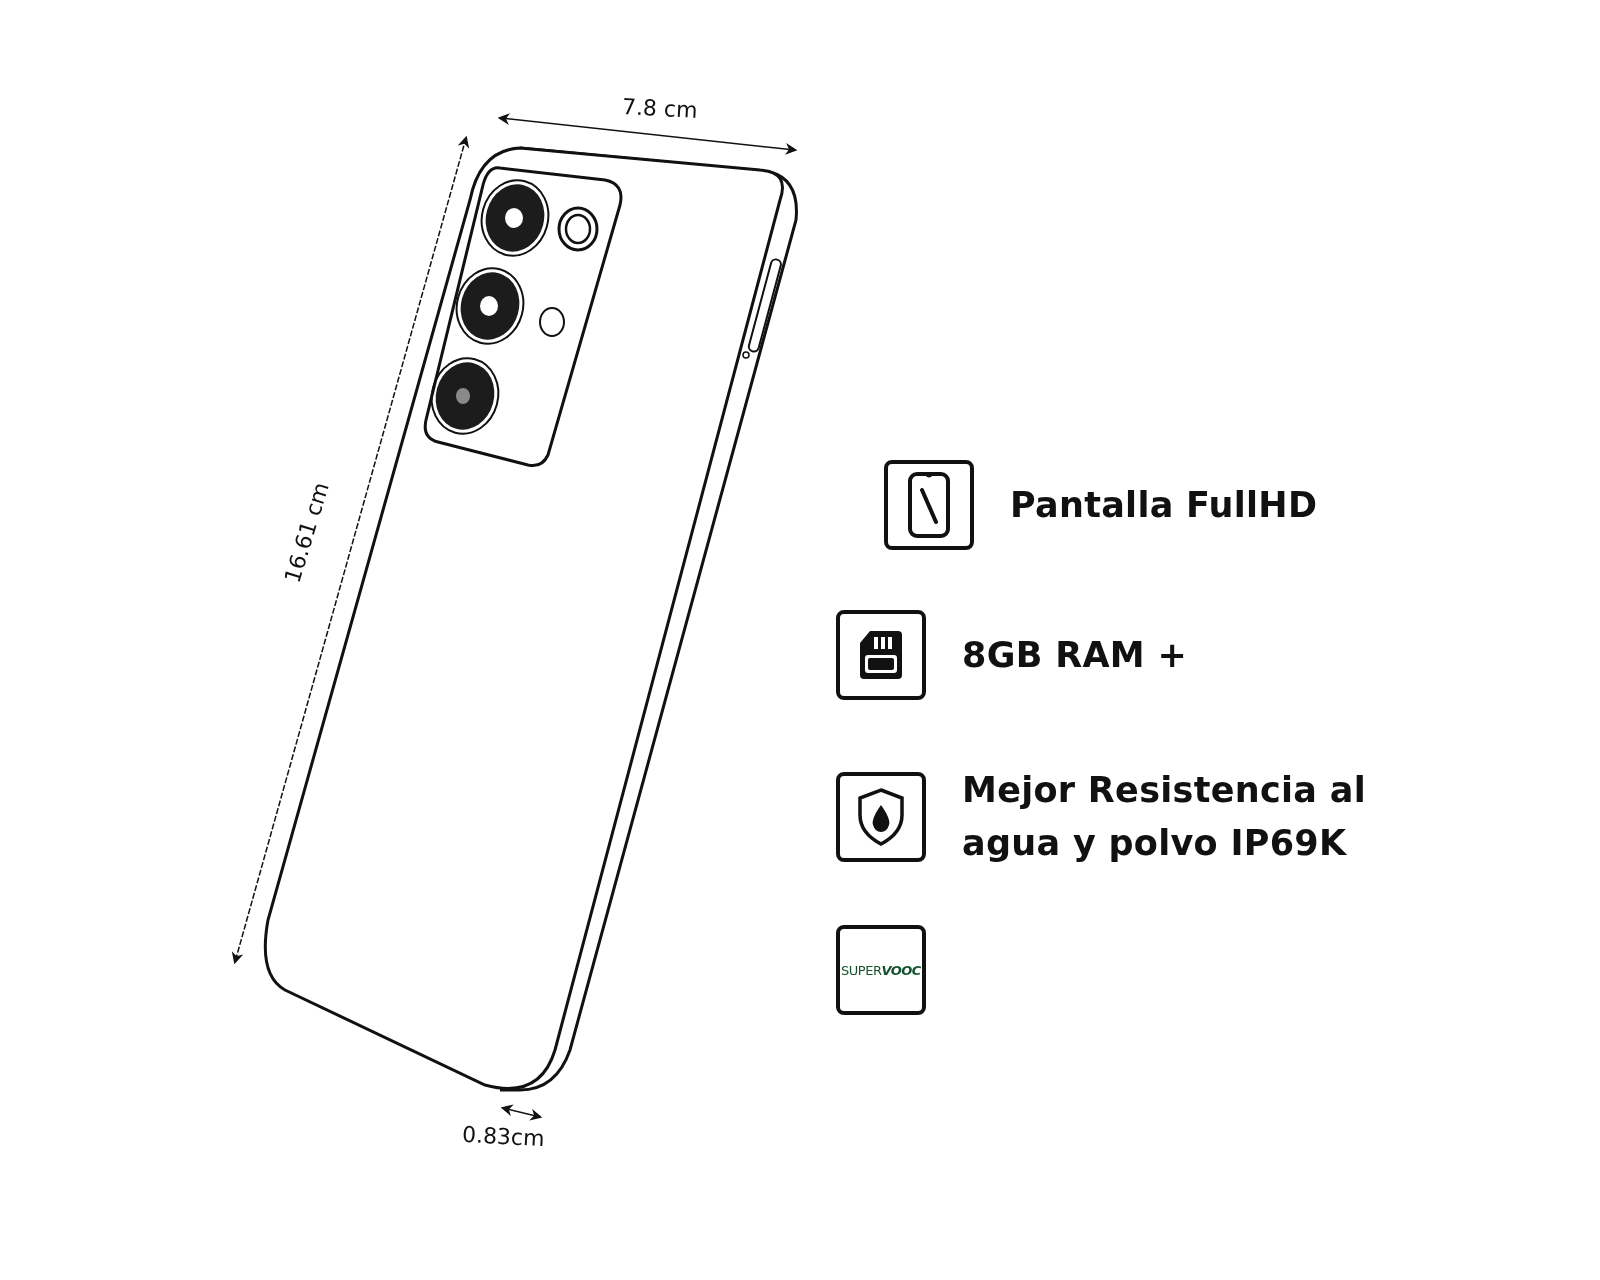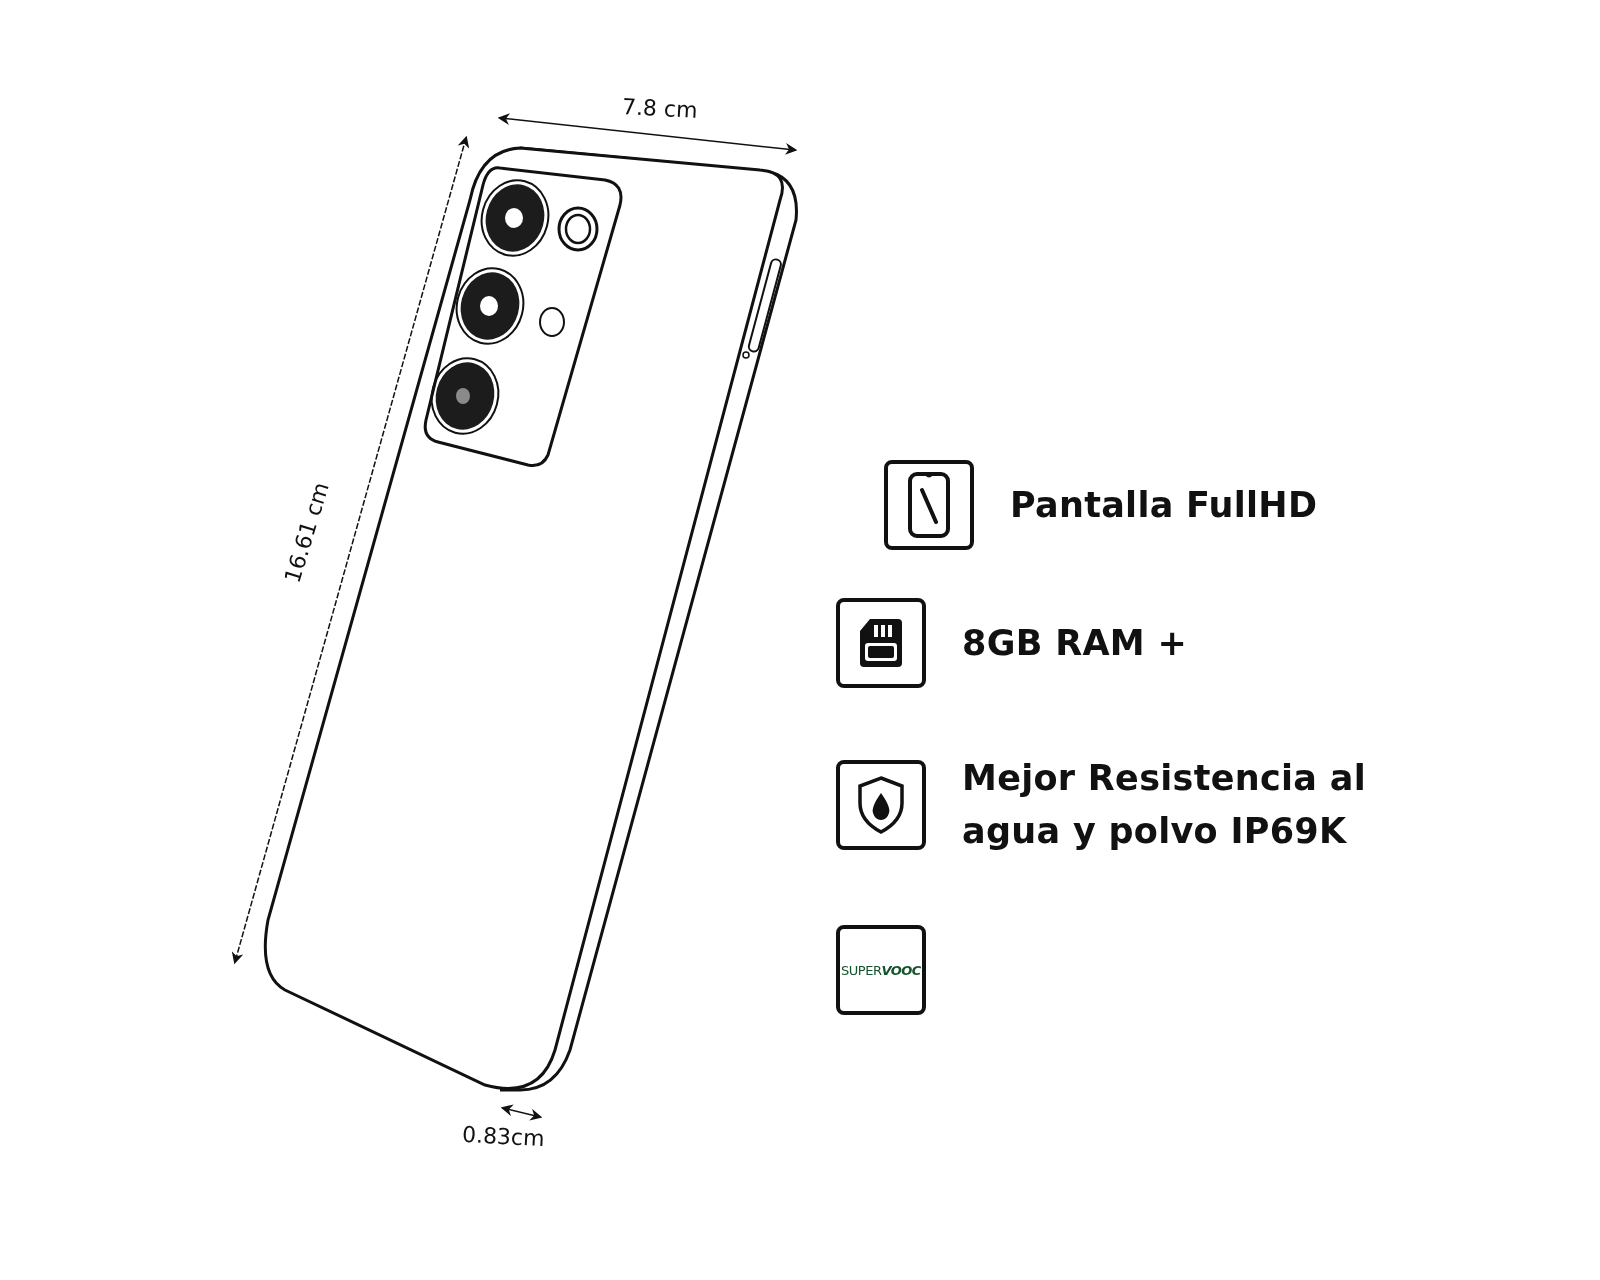--- a/index.html
+++ b/index.html
@@ -78,37 +78,37 @@
         <rect x="6" y="4" width="38" height="62" rx="7" fill="none" stroke="#111" stroke-width="4"></rect>
         <path d="M21,5 Q25,10 29,5" fill="#111"></path>
         <line x1="18" y1="20" x2="32" y2="52" stroke="#111" stroke-width="4" stroke-linecap="round"></line>
       </svg>
     </div>
     <div class="feature-text">
       <span>Pantalla FullHD</span>
     </div>
   </div>
 
-  <div class="feature" style="top:138px;">
+  <div class="feature" style="top:150px;">
     <div class="feature-icon">
       <svg width="46" height="52" viewBox="0 0 46 52">
         <path d="M12,2 L40,2 Q44,2 44,6 L44,46 Q44,50 40,50 L6,50 Q2,50 2,46 L2,14 Z" fill="#111"></path>
         <rect x="16" y="8" width="4" height="12" fill="#fff"></rect>
         <rect x="23" y="8" width="4" height="12" fill="#fff"></rect>
         <rect x="30" y="8" width="4" height="12" fill="#fff"></rect>
         <rect x="7" y="26" width="32" height="18" rx="3" fill="#fff"></rect>
         <rect x="10" y="29" width="26" height="12" rx="2" fill="#111"></rect>
       </svg>
     </div>
     <div class="feature-text">
       <span>8GB RAM +</span>
     </div>
   </div>
 
-  <div class="feature" style="top:292px;">
+  <div class="feature" style="top:304px;">
     <div class="feature-icon">
       <svg width="50" height="60" viewBox="0 0 50 60">
         <path d="M25,3 L46,11 L46,28 Q46,46 25,57 Q4,46 4,28 L4,11 Z" fill="none" stroke="#111" stroke-width="3.5"></path>
         <path d="M25,18 Q35,32 33,38 Q31,45 25,45 Q19,45 17,38 Q15,32 25,18 Z" fill="#111"></path>
       </svg>
     </div>
     <div class="feature-text">
       <span>Mejor Resistencia al</span>
       <span>agua y polvo IP69K</span>
     </div>

